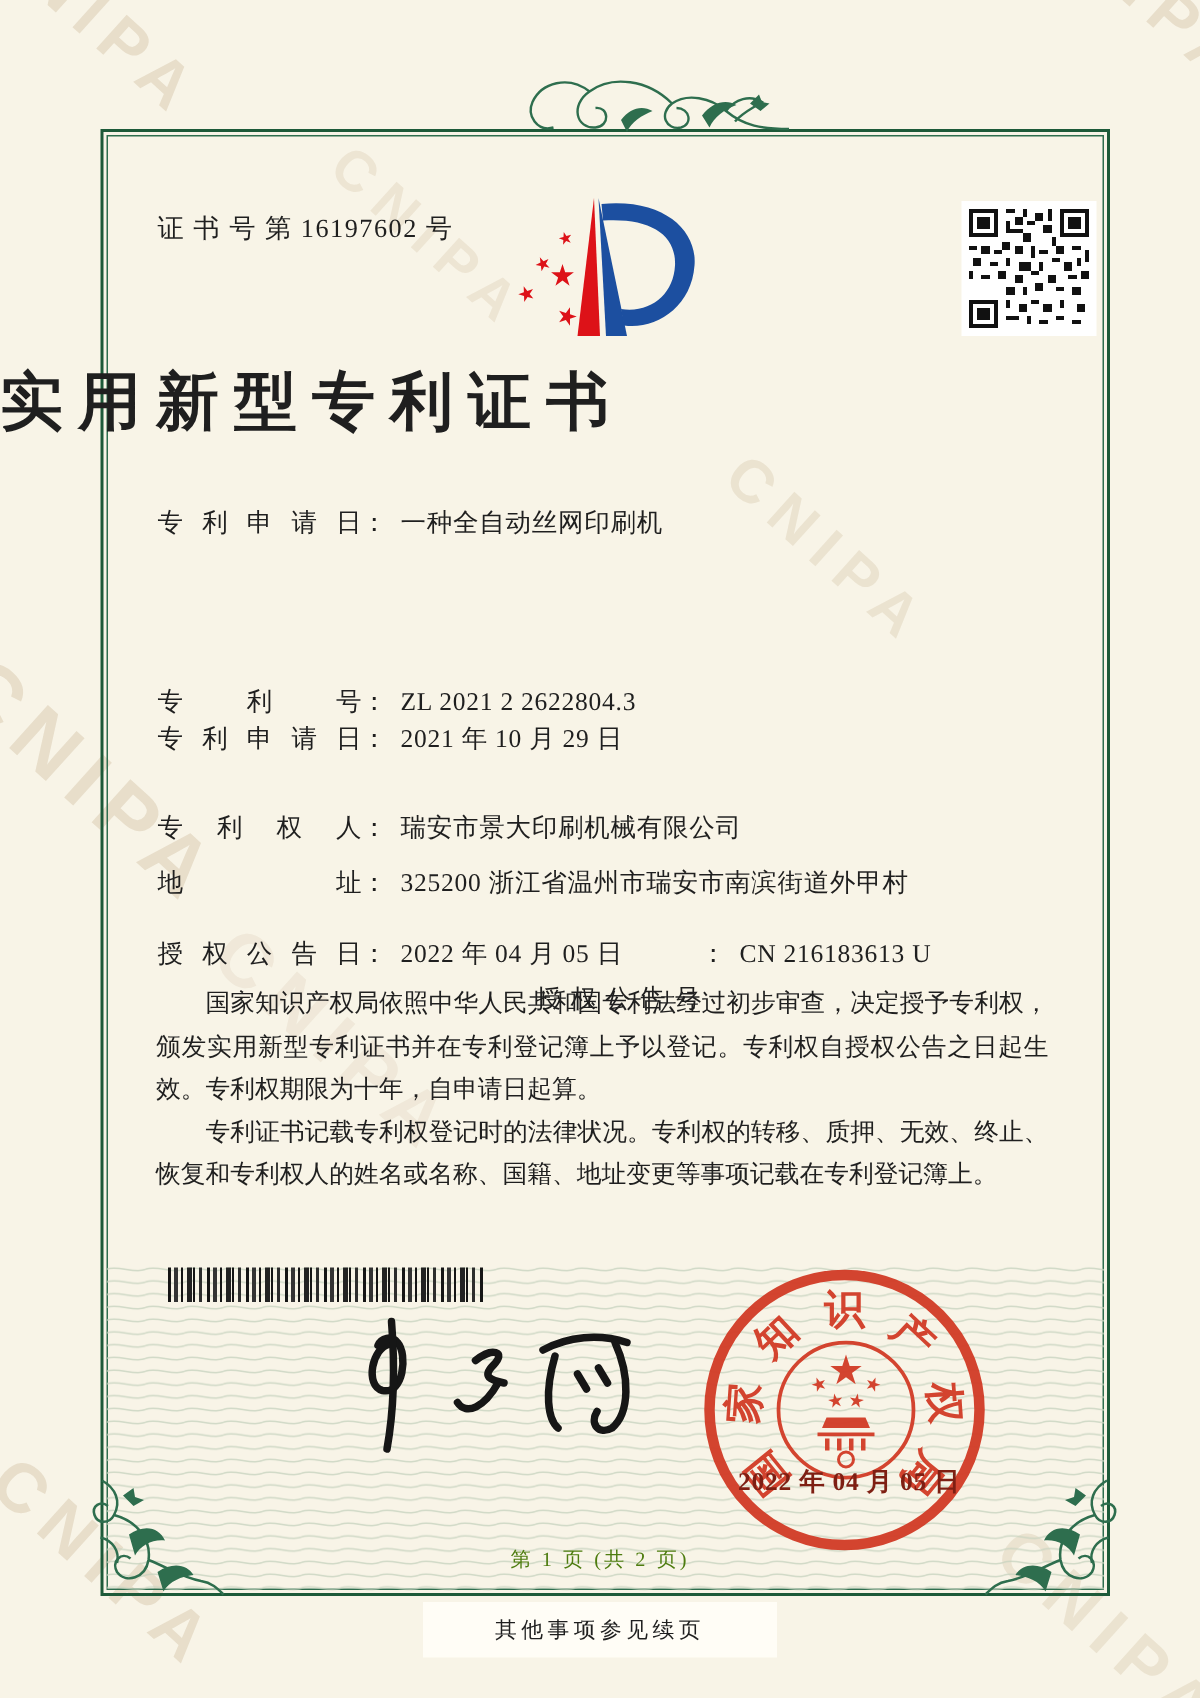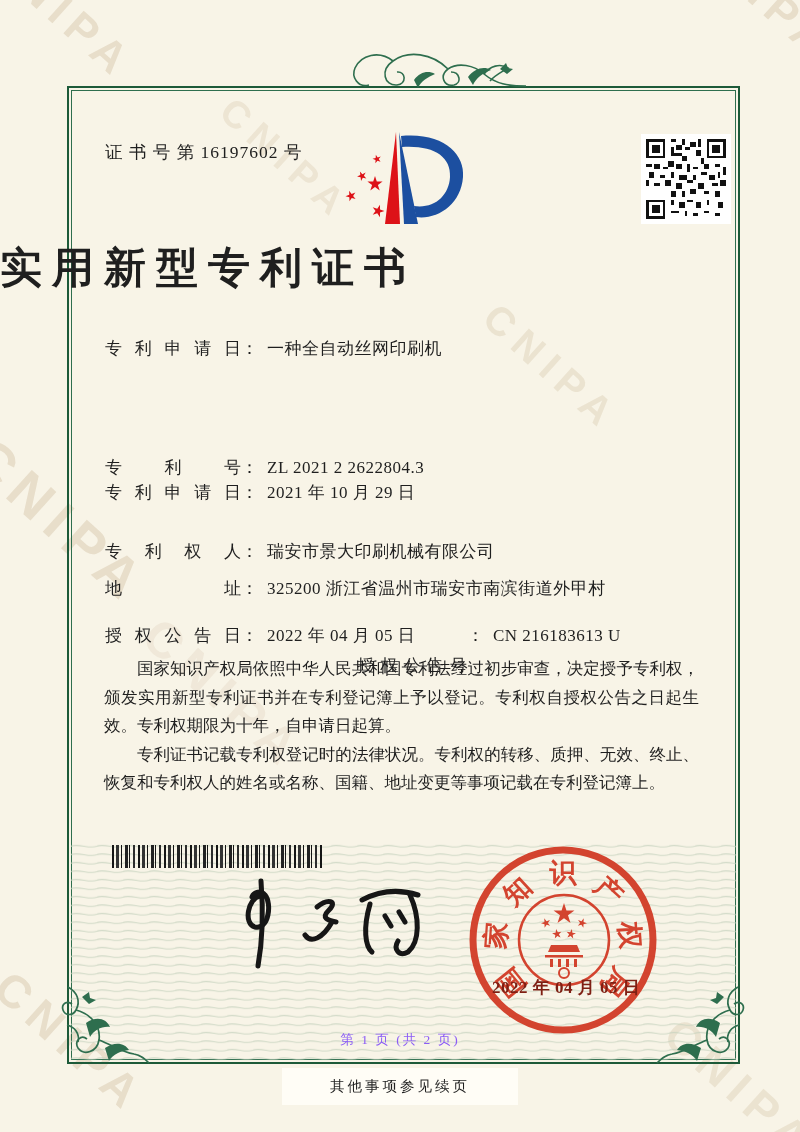--- a/index.html
+++ b/index.html
@@ -45,21 +45,21 @@
       #222 13px 16px, transparent 16px 17px,
       #151515 17px 18px, transparent 18px 21px,
       #2d2d2d 21px 23px, transparent 23px 26px);
   }
   .director { position:absolute; left:113px; top:908px; font-size:16.5px; line-height:34px; letter-spacing:2px; }
   .signature { position:absolute; left:222px; top:876px; }
   .seal { position:absolute; left:463px; top:840px; }
   .seal-date { position:absolute; left:492px; top:976px; width:170px; font-size:17px; font-weight:bold;
                color:#7e1f13; letter-spacing:0.5px; white-space:nowrap; }
   .page-info { position:absolute; left:0; top:1031px; width:800px; text-align:center;
-               font-size:13.5px; letter-spacing:2px; color:#8b5cf6; }
+               font-size:13.5px; letter-spacing:2px; color:#4d7c0f; }
   .cont-box { position:absolute; left:50%; top:1068px; transform:translateX(-50%);
               background:#fffdf6; padding:9px 48px; font-size:14.5px; letter-spacing:3px; }
   .ornament { position:absolute; }
 </style>
 </head>
 <body>
 
 <div class="page">
 
   <div class="wm" style="left:-28px; top:-14px; font-size:44px;">CNIPA</div>

